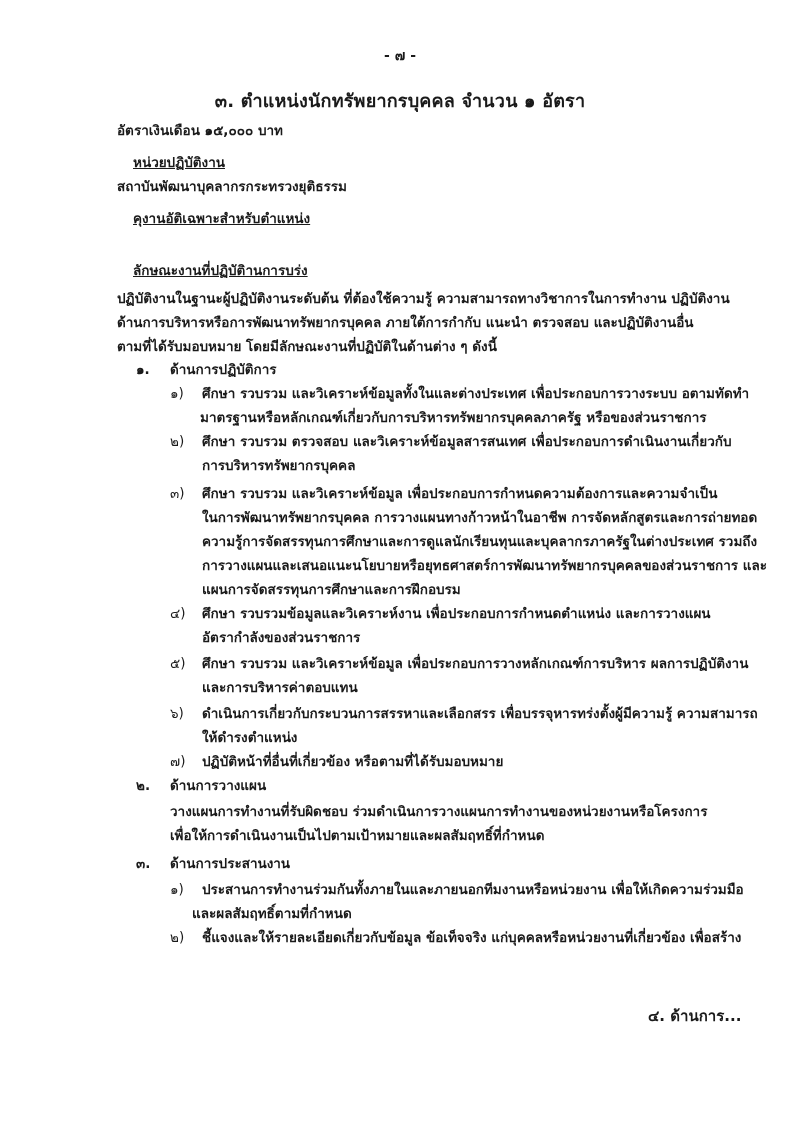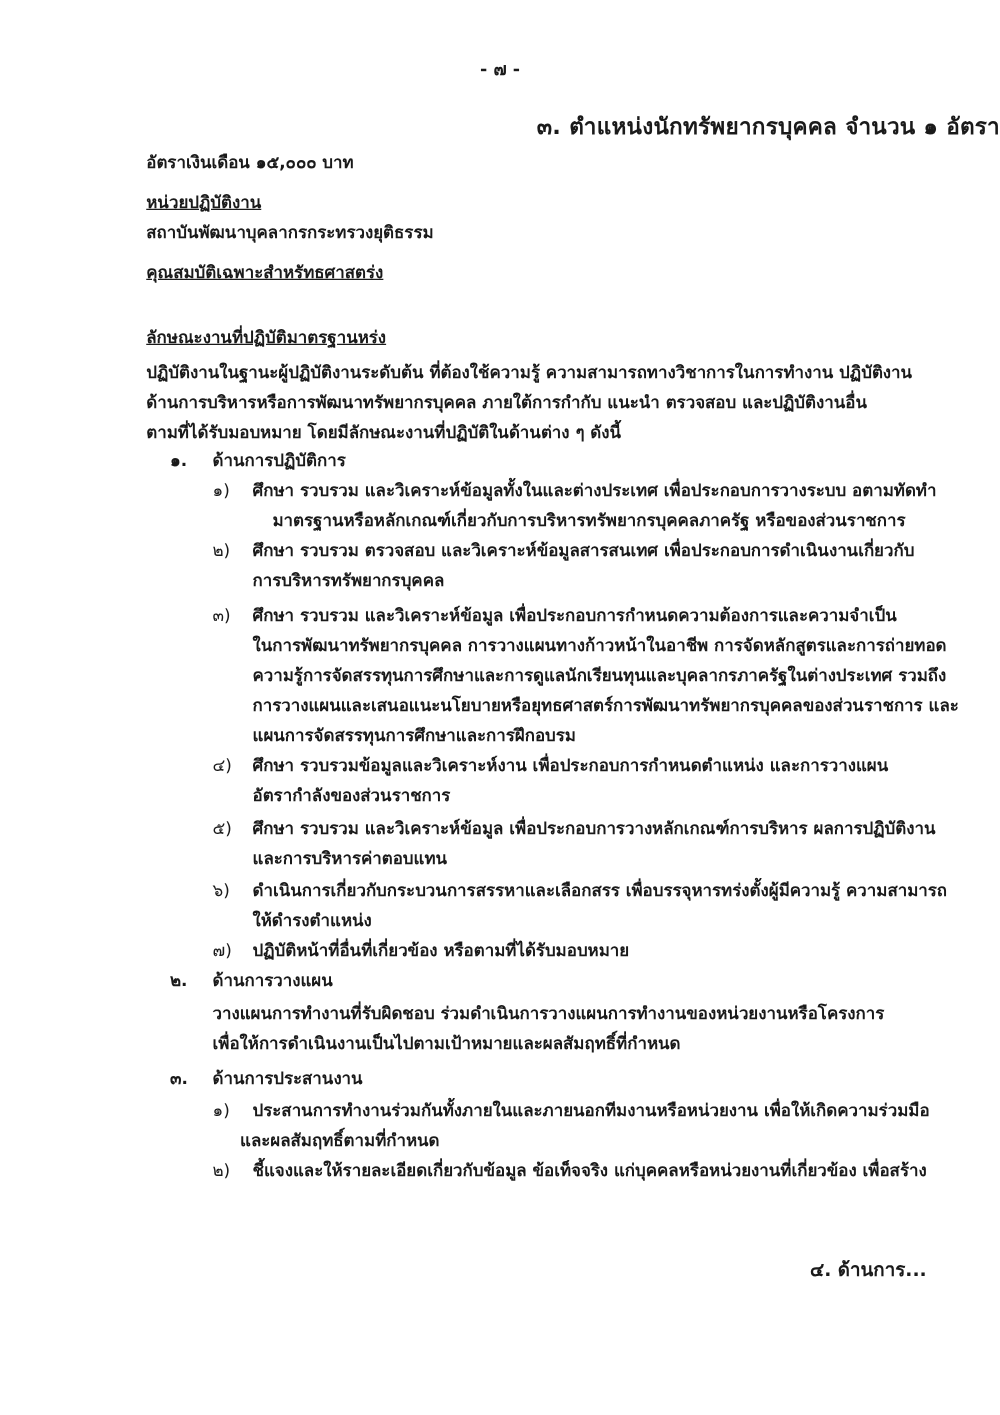--- a/index.html
+++ b/index.html
@@ -1,54 +1,54 @@
 <!DOCTYPE html>
 <html><head>
 <meta charset="utf-8">
 <style>
   html, body { margin: 0; padding: 0; background: #ffffff; }
   body { width: 800px; height: 1132px; position: relative; overflow: hidden;
          font-family: "DejaVu Sans", "Liberation Sans", sans-serif; color: #1a1a1a; }
   .page { position: absolute; left: 0; top: 0; width: 800px; height: 1132px; }
   .pagenum { position: absolute; top: 44px; left: 0; width: 800px; text-align: center;
              font-size: 14px; font-weight: bold; }
-  .title { position: absolute; top: 86px; left: 0; width: 800px; text-align: right;
+  .title { position: absolute; top: 86px; left: 0; width: 800px; text-align: center;
            font-size: 18px; font-weight: bold; letter-spacing: 0.2px; }
   .line { position: absolute; font-size: 13.5px; line-height: 24px; white-space: nowrap; font-weight: bold; }
-  .heading { font-weight: bold; text-decoration: underline; }
+  .heading { font-weight: bold; text-decoration: underline; margin-left: 16px; }
   .bold { font-weight: bold; }
   .num { position: absolute; font-size: 13.5px; line-height: 24px; }
   .footer { position: absolute; top: 1004px; left: 648px; font-size: 15px; font-weight: bold; }
 </style>
 </head>
 <body>
 
 <div class="page">
 
   <div class="pagenum">- ๗ -</div>
   <div class="title">๓. ตำแหน่งนักทรัพยากรบุคคล จำนวน ๑ อัตรา</div>
 
   <div class="line" style="top:118px;left:117px;">อัตราเงินเดือน ๑๕,๐๐๐ บาท</div>
 
   <div class="line heading" style="top:150px;left:117px;">หน่วยปฏิบัติงาน</div>
   <div class="line" style="top:174px;left:117px;">สถาบันพัฒนาบุคลากรกระทรวงยุติธรรม</div>
 
-  <div class="line heading" style="top:206px;left:117px;">คุณสมบัติเฉพาะสำหรัทธศาสตร่ง</div>
+  <div class="line heading" style="top:206px;left:117px;">คุงานอัติเฉพาะสำหรับตำแหน่ง</div>
 
-  <div class="line heading" style="top:258px;left:117px;">ลักษณะงานที่ปฏิบัติมาตรฐานหร่ง</div>
+  <div class="line heading" style="top:258px;left:117px;">ลักษณะงานที่ปฏิบัติานการบร่ง</div>
   <div class="line" style="top:286px;left:117px;">ปฏิบัติงานในฐานะผู้ปฏิบัติงานระดับต้น ที่ต้องใช้ความรู้ ความสามารถทางวิชาการในการทำงาน ปฏิบัติงาน</div>
   <div class="line" style="top:310px;left:117px;">ด้านการบริหารหรือการพัฒนาทรัพยากรบุคคล ภายใต้การกำกับ แนะนำ ตรวจสอบ และปฏิบัติงานอื่น</div>
   <div class="line" style="top:334px;left:117px;">ตามที่ได้รับมอบหมาย โดยมีลักษณะงานที่ปฏิบัติในด้านต่าง ๆ ดังนี้</div>
 
   <div class="num bold" style="top:357px;left:136px;">๑.</div>
   <div class="line bold" style="top:357px;left:170px;">ด้านการปฏิบัติการ</div>
 
   <div class="num" style="top:381px;left:170px;">๑)</div>
   <div class="line" style="top:381px;left:202px;">ศึกษา รวบรวม และวิเคราะห์ข้อมูลทั้งในและต่างประเทศ เพื่อประกอบการวางระบบ อตามทัดทำ</div>
-  <div class="line" style="top:405px;left:218px;">มาตรฐานหรือหลักเกณฑ์เกี่ยวกับการบริหารทรัพยากรบุคคลภาครัฐ หรือของส่วนราชการ</div>
+  <div class="line" style="top:405px;left:200px;">มาตรฐานหรือหลักเกณฑ์เกี่ยวกับการบริหารทรัพยากรบุคคลภาครัฐ หรือของส่วนราชการ</div>
 
   <div class="num" style="top:429px;left:170px;">๒)</div>
   <div class="line" style="top:429px;left:202px;">ศึกษา รวบรวม ตรวจสอบ และวิเคราะห์ข้อมูลสารสนเทศ เพื่อประกอบการดำเนินงานเกี่ยวกับ</div>
   <div class="line" style="top:453px;left:202px;">การบริหารทรัพยากรบุคคล</div>
 
   <div class="num" style="top:481px;left:170px;">๓)</div>
   <div class="line" style="top:481px;left:202px;">ศึกษา รวบรวม และวิเคราะห์ข้อมูล เพื่อประกอบการกำหนดความต้องการและความจำเป็น</div>
   <div class="line" style="top:505px;left:202px;">ในการพัฒนาทรัพยากรบุคคล การวางแผนทางก้าวหน้าในอาชีพ การจัดหลักสูตรและการถ่ายทอด</div>
   <div class="line" style="top:529px;left:202px;">ความรู้การจัดสรรทุนการศึกษาและการดูแลนักเรียนทุนและบุคลากรภาครัฐในต่างประเทศ รวมถึง</div>
   <div class="line" style="top:553px;left:202px;">การวางแผนและเสนอแนะนโยบายหรือยุทธศาสตร์การพัฒนาทรัพยากรบุคคลของส่วนราชการ และ</div>

